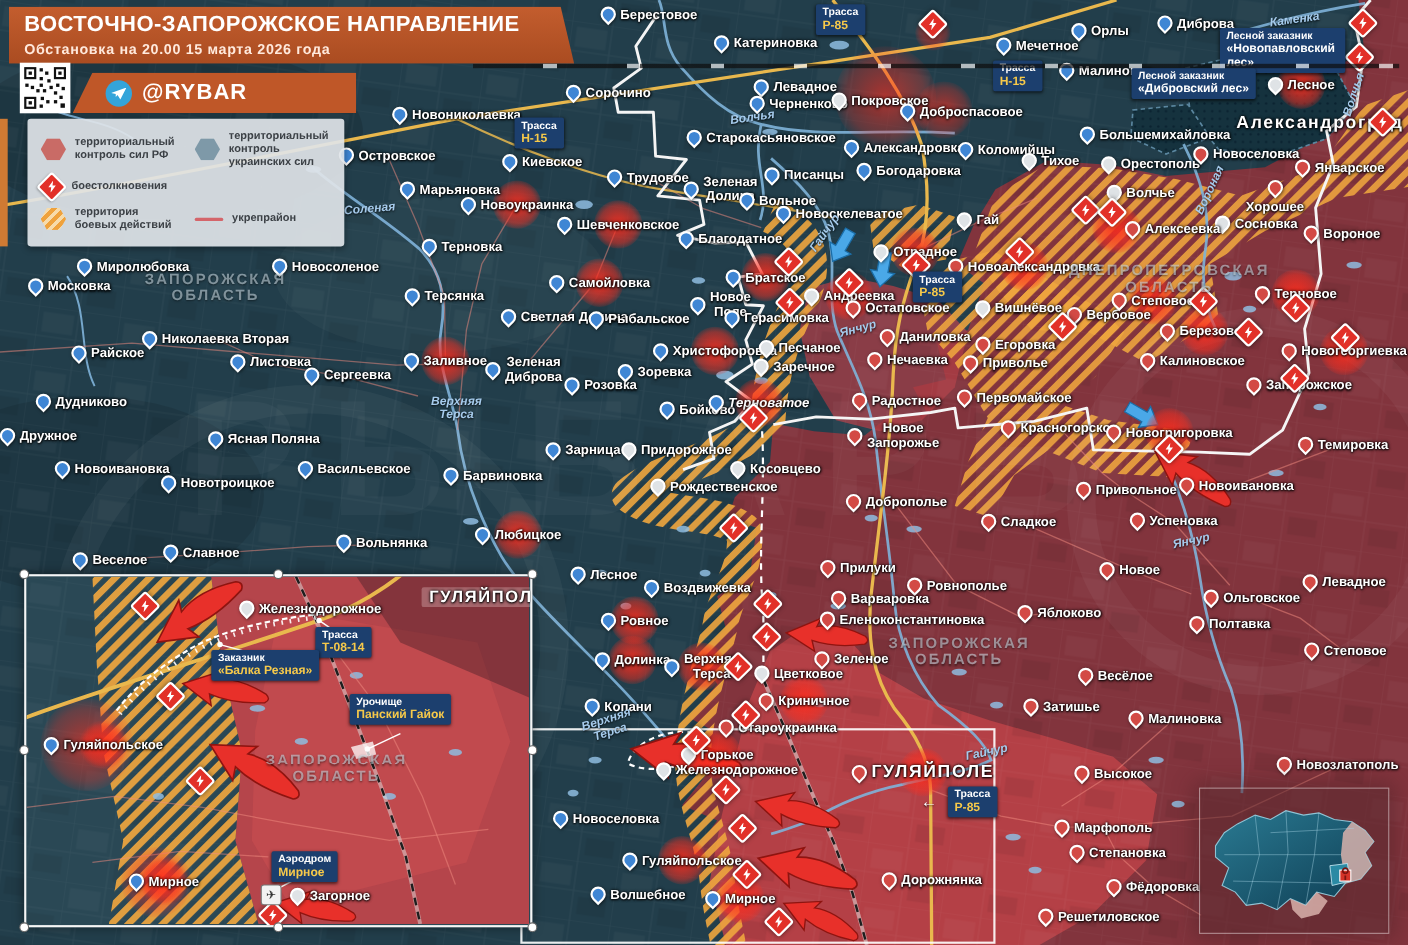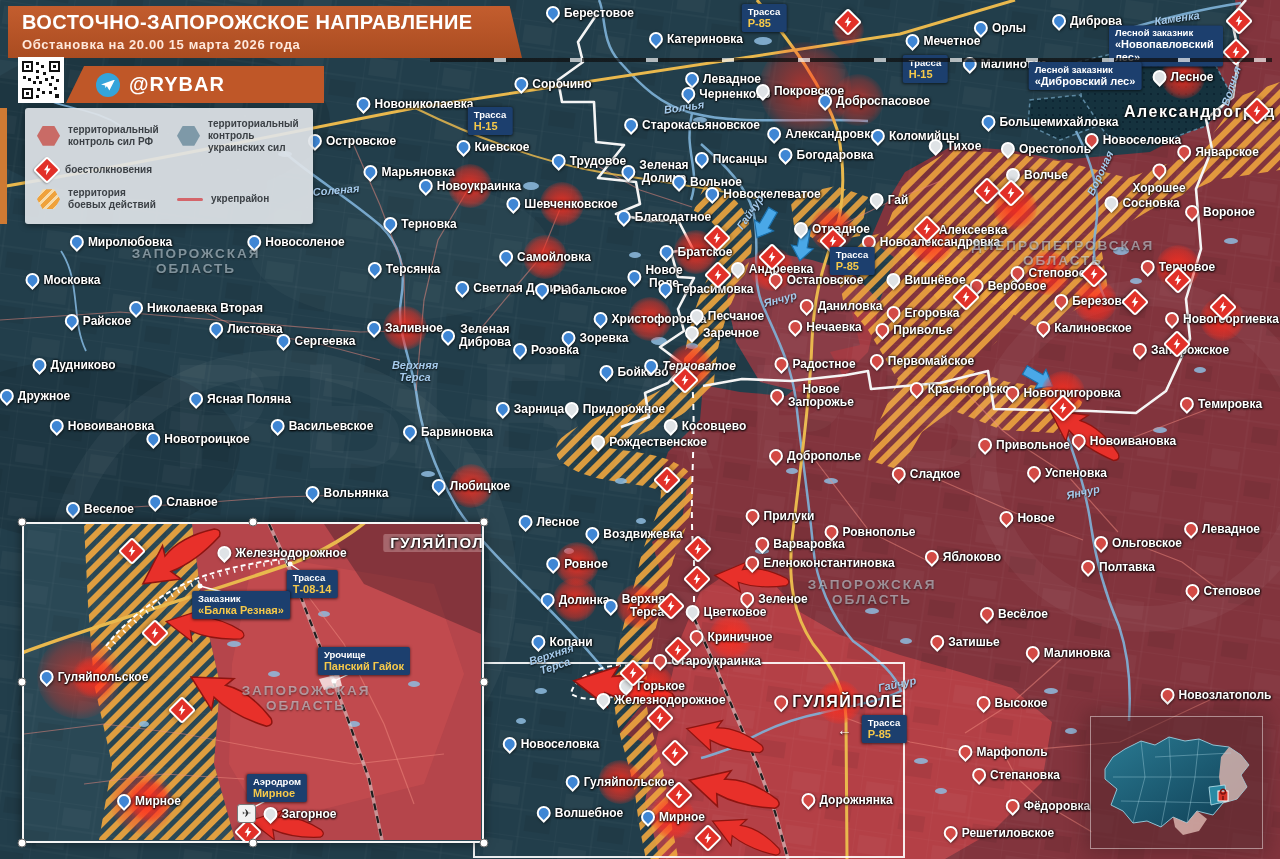--- a/index.html
+++ b/index.html
@@ -314,30 +314,30 @@
       <div class="town" style="left: 1220px; top: 212px;"><span class="pin ru"></span><span class="tl">Вороное</span></div>
       <div class="glow abs" style="left: 562px; top: 204px; width: 44px; height: 44px;"></div>
       <div class="town" style="left: 562px; top: 204px;"><span class="pin ua"></span><span class="tl">Шевченковское</span></div>
       <div class="town" style="left: 664px; top: 217px;"><span class="pin ua"></span><span class="tl">Благодатное</span></div>
       <div class="town" style="left: 889px; top: 200px;"><span class="pin ct"></span><span class="tl">Гай</span></div>
       <div class="glow abs" style="left: 832px; top: 229px; width: 44px; height: 44px;"></div>
       <div class="town" style="left: 832px; top: 229px;"><span class="pin ct"></span><span class="tl">Отрадное</span></div>
       <div class="glow abs" style="left: 931px; top: 242px; width: 44px; height: 44px;"></div>
       <div class="town" style="left: 931px; top: 242px;"><span class="pin ru"></span><span class="tl">Новоалександровка</span></div>
       <div class="glow abs" style="left: 1015px; top: 208px; width: 44px; height: 44px;"></div>
-      <div class="town" style="left: 964px; top: 208px; margin-top: 22px;"><span class="pin ru"></span><span class="tl">Алексеевка</span></div>
+      <div class="town" style="left: 1066px; top: 208px;"><span class="pin ru"></span><span class="tl">Алексеевка</span></div>
       <div class="town" style="left: 420px; top: 224px;"><span class="pin ua"></span><span class="tl">Терновка</span></div>
       <div class="town" style="left: 296px; top: 242px;"><span class="pin ua"></span><span class="tl">Новосоленое</span></div>
       <div class="town" style="left: 121px; top: 242px;"><span class="pin ua"></span><span class="tl">Миролюбовка</span></div>
       <div class="glow abs" style="left: 696px; top: 252px; width: 44px; height: 44px;"></div>
       <div class="town" style="left: 696px; top: 252px;"><span class="pin ua"></span><span class="tl">Братское</span></div>
       <div class="glow abs" style="left: 772px; top: 269px; width: 44px; height: 44px;"></div>
       <div class="town" style="left: 772px; top: 269px;"><span class="pin ct"></span><span class="tl">Андреевка</span></div>
       <div class="town" style="left: 816px; top: 280px;"><span class="pin ru"></span><span class="tl">Остаповское</span></div>
-      <div class="town" style="left: 51px; top: 280px; padding-left: 24px;"><span class="pin ua"></span><span class="tl">Московка</span></div>
+      <div class="town" style="left: 51px; top: 260px; padding-left: 24px;"><span class="pin ua"></span><span class="tl">Московка</span></div>
       <div class="town" style="left: 404px; top: 269px;"><span class="pin ua"></span><span class="tl">Терсянка</span></div>
       <div class="glow abs" style="left: 545px; top: 257px; width: 44px; height: 44px;"></div>
       <div class="town" style="left: 545px; top: 257px;"><span class="pin ua"></span><span class="tl">Самойловка</span></div>
       <div class="town" style="left: 513px; top: 288px;"><span class="pin ua"></span><span class="tl">Светлая Долина</span></div>
       <div class="town" style="left: 581px; top: 290px;"><span class="pin ua"></span><span class="tl">Рыбальское</span></div>
       <div class="town" style="left: 926px; top: 280px;"><span class="pin ct"></span><span class="tl">Вишнёвое</span></div>
       <div class="town" style="left: 1008px; top: 286px;"><span class="pin ru"></span><span class="tl">Вербовое</span></div>
       <div class="glow abs" style="left: 1048px; top: 273px; width: 44px; height: 44px;"></div>
       <div class="town" style="left: 1048px; top: 273px;"><span class="pin ru"></span><span class="tl">Степовое</span></div>
       <div class="glow abs" style="left: 1178px; top: 267px; width: 44px; height: 44px;"></div>
@@ -667,21 +667,21 @@
       </div>
     <div id="inset-labels" class="abs fine" style="left:0;top:0;width:100%;height:100%;">
         <div class="ibox yel" style="left: 288px; top: 60px;">
           <span class="l1">Трасса</span>
           <span class="l2">Т-08-14</span>
         </div>
         <div class="ibox yel" style="left: 217px; top: 81px;">
           <span class="l1">Заказник</span>
           <span class="l2">«Балка Резная»</span>
         </div>
-        <div class="ibox yel" style="left: 340px; top: 137px;">
+        <div class="ibox yel" style="left: 340px; top: 121px;">
           <span class="l1">Урочище</span>
           <span class="l2">Панский Гайок</span>
         </div>
         <div class="ibox yel" style="left: 253px; top: 264px;">
           <span class="l1">Аэродром</span>
           <span class="l2">Мирное</span>
         </div>
         <div class="region" style="left: 282px; top: 174px;">ЗАПОРОЖСКАЯ
 ОБЛАСТЬ</div>
       </div>

